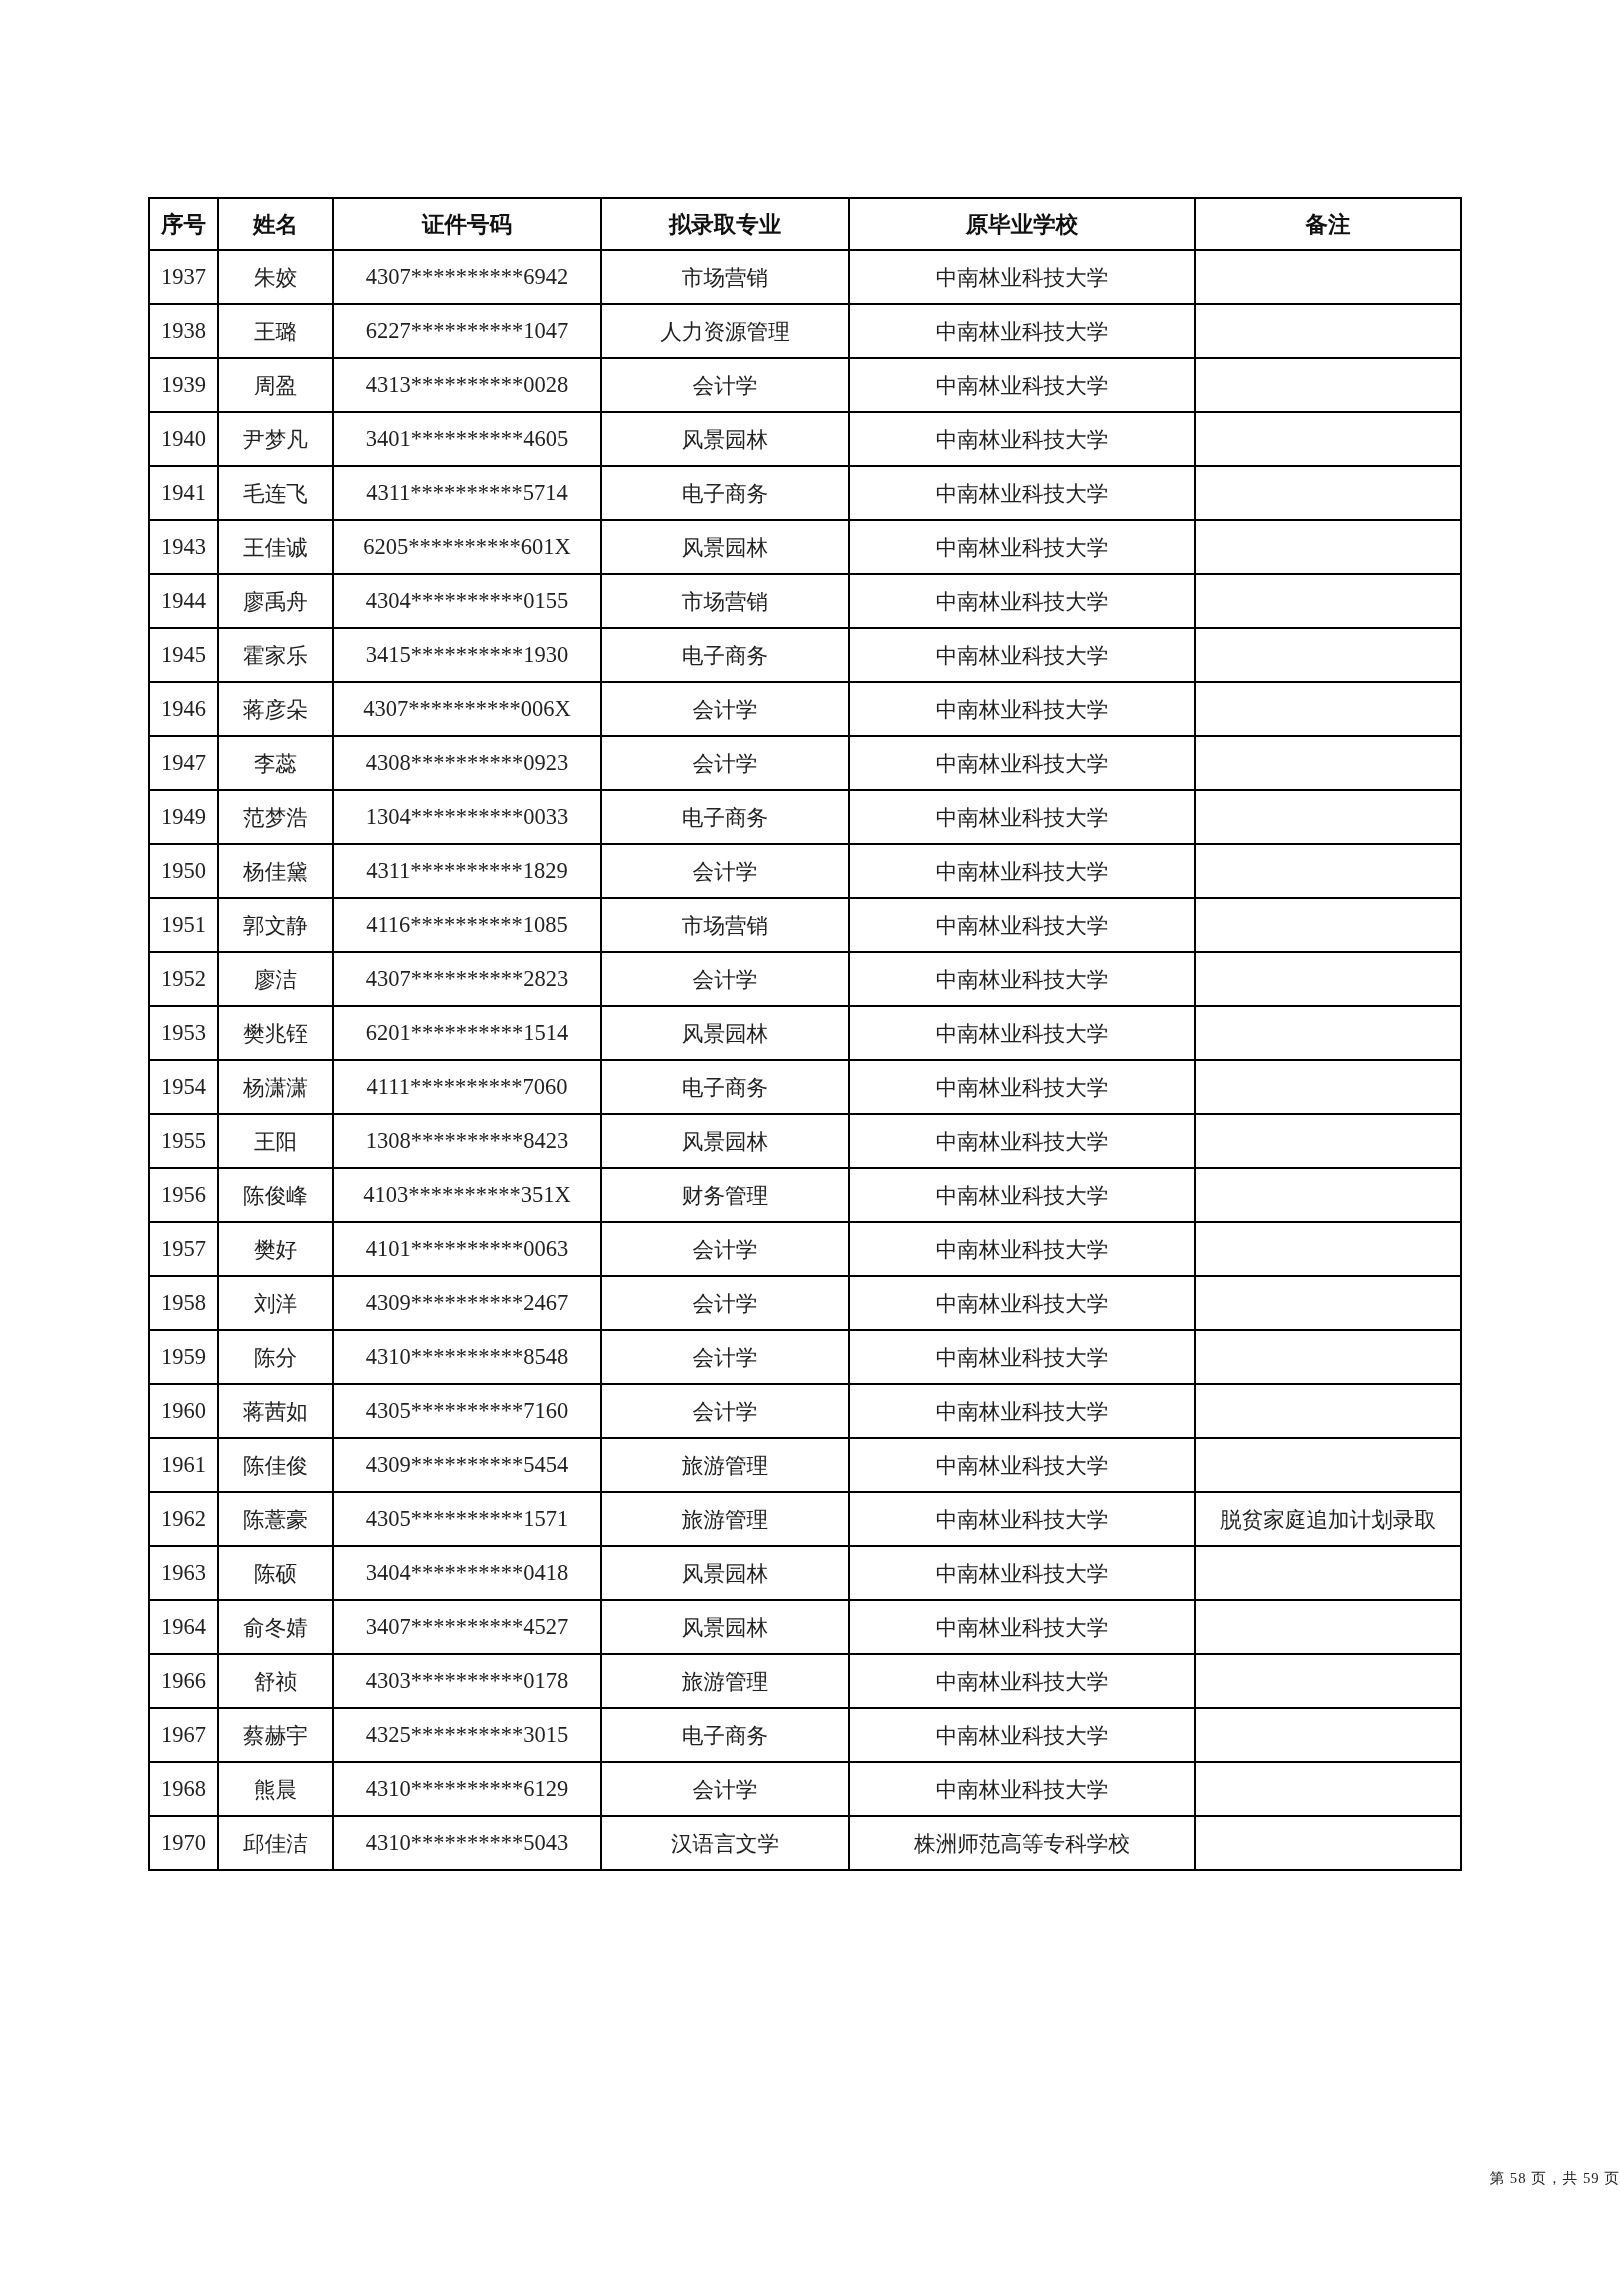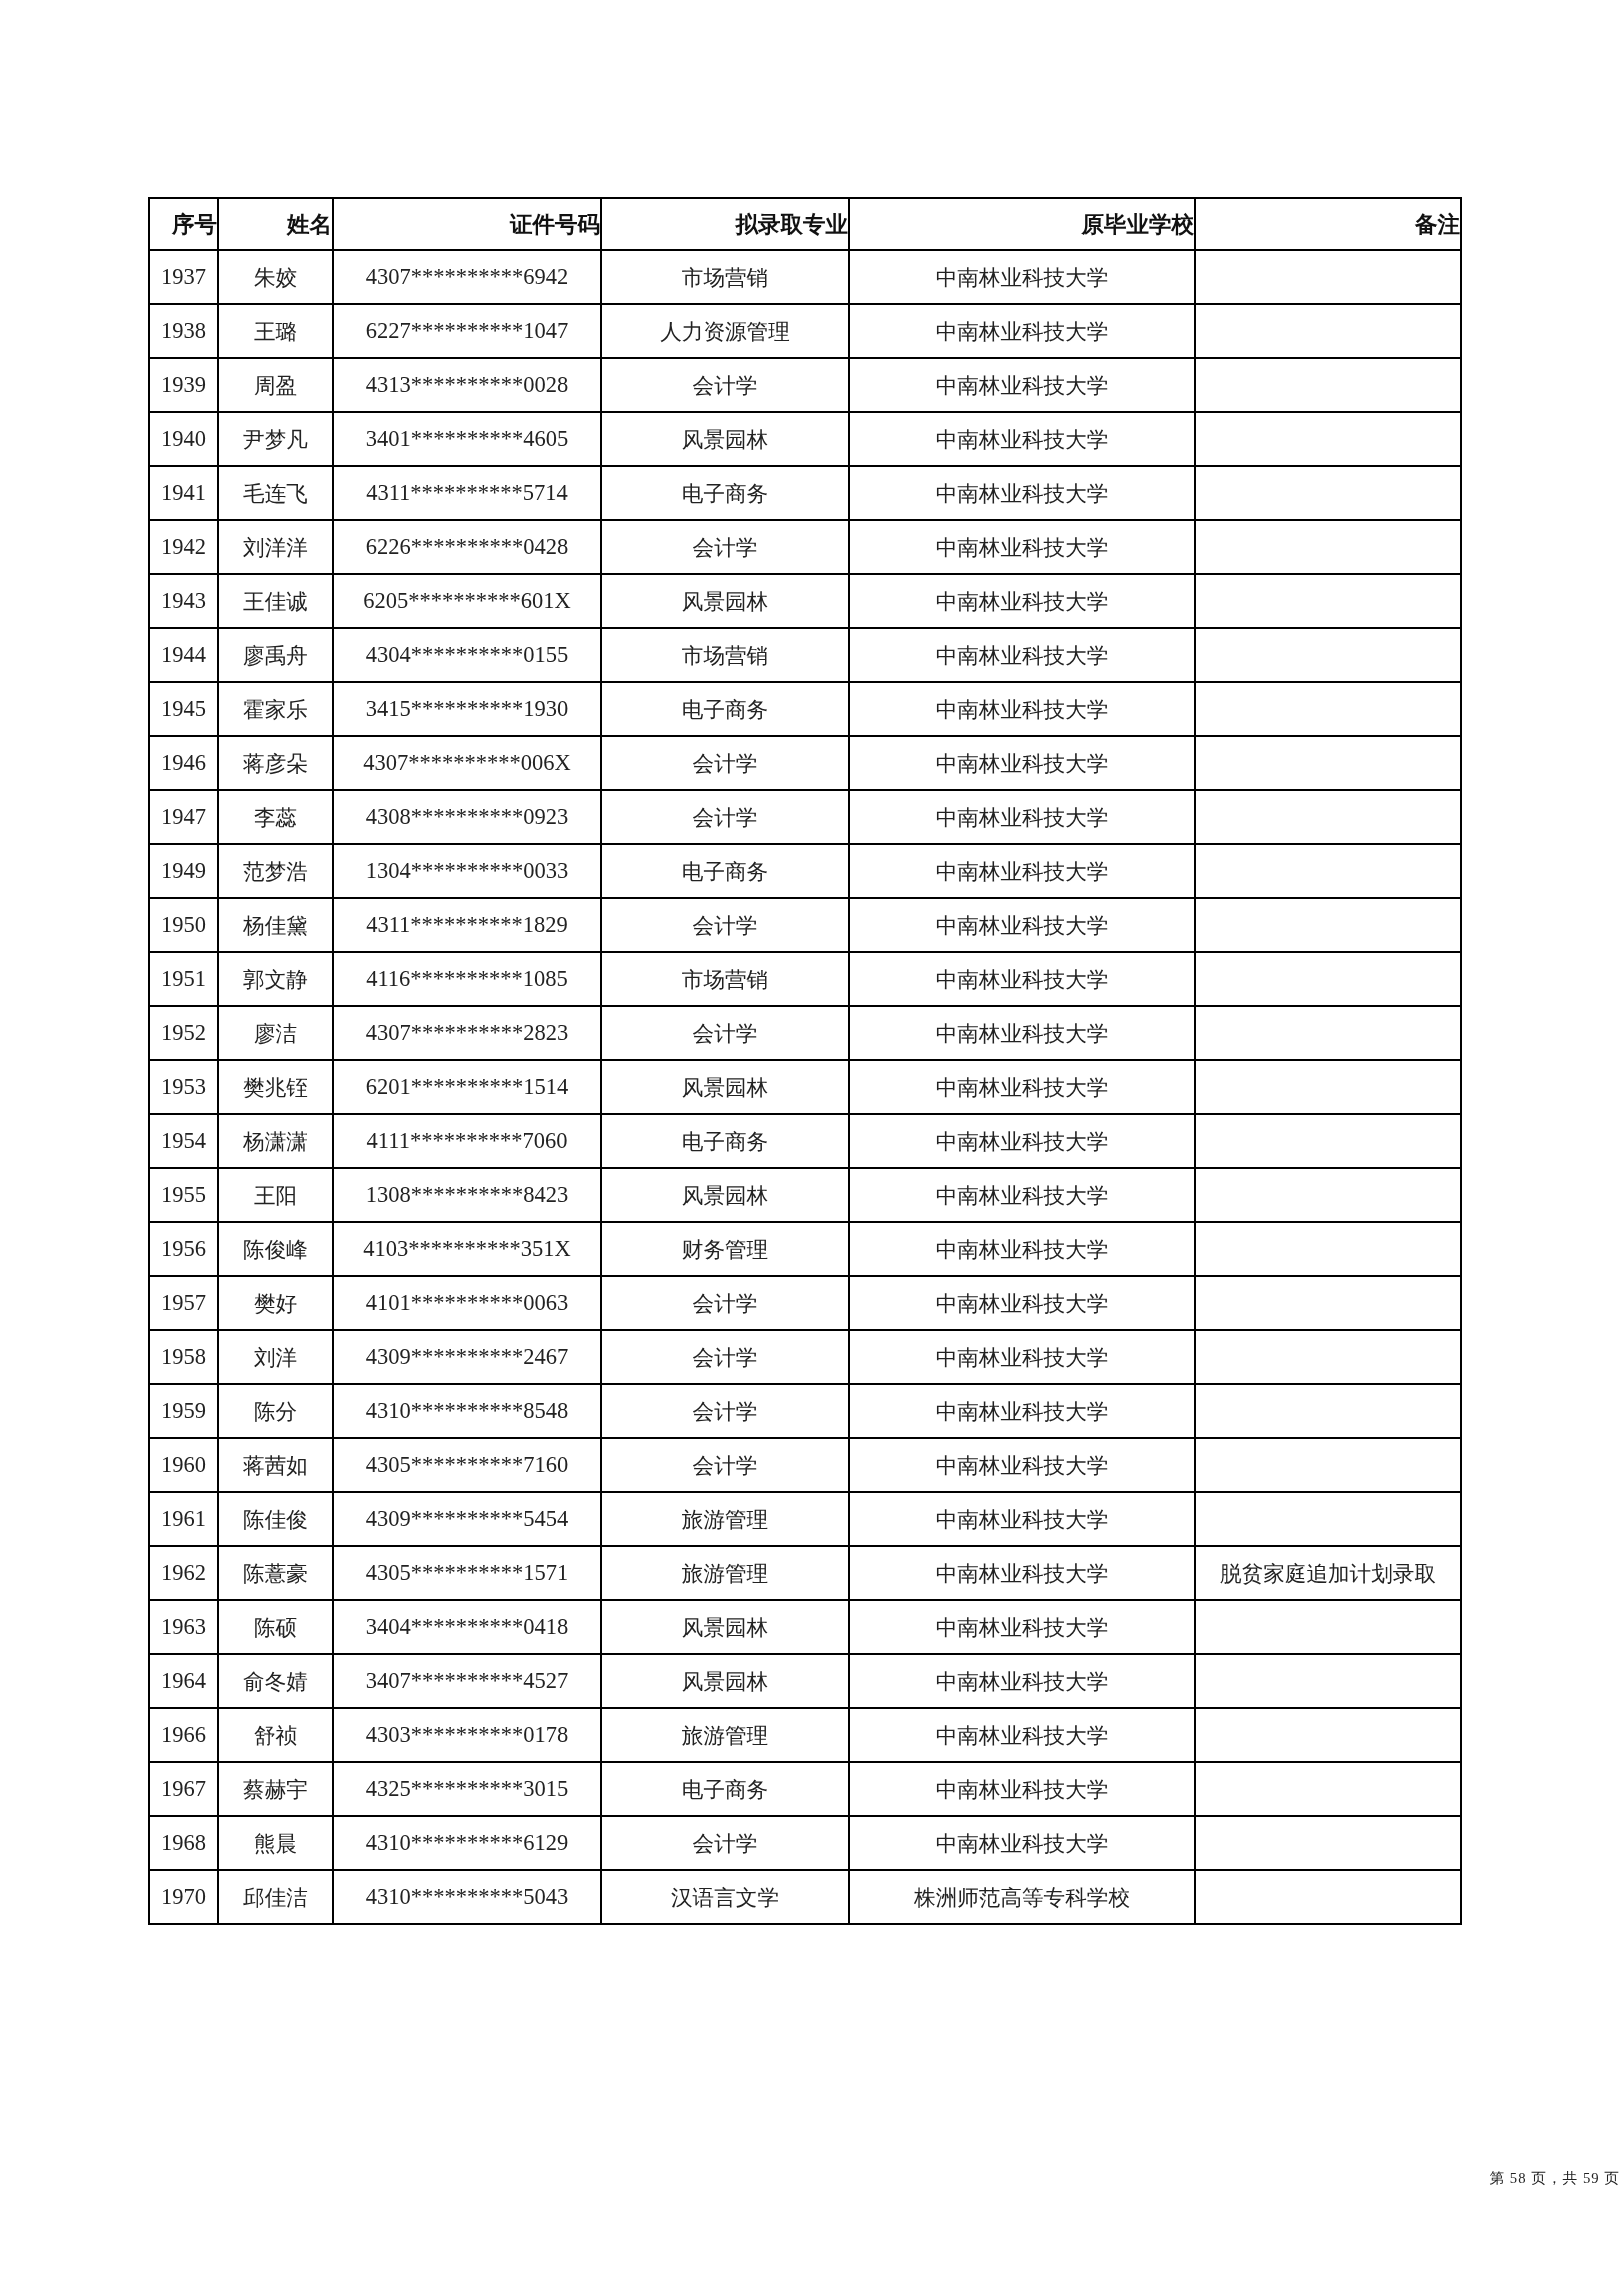--- a/index.html
+++ b/index.html
@@ -31,21 +31,20 @@
       padding: 0;
       overflow: hidden;
       white-space: nowrap;
     }
     .page-table th {
       height: 50px;
       font-family: "DejaVu Sans", "Liberation Sans", sans-serif;
       font-weight: bold;
       font-size: 22.5px;
       color: #111111;
-      text-align: right;
     }
     .page-table td {
       height: 52px;
       font-size: 21.6px;
       color: #222222;
     }
     .page-table td.num,
     .page-table td.idno {
       font-family: "Liberation Serif", "DejaVu Serif", serif;
       font-size: 22.5px;
@@ -119,28 +118,20 @@
       </tr>
       <tr>
         <td class="num">1941</td>
         <td>毛连飞</td>
         <td class="idno">4311**********5714</td>
         <td>电子商务</td>
         <td>中南林业科技大学</td>
         <td></td>
       </tr>
       <tr>
-        <td class="num">1942</td>
-        <td>刘洋洋</td>
-        <td class="idno">6226**********0428</td>
-        <td>会计学</td>
-        <td>中南林业科技大学</td>
-        <td></td>
-      </tr>
-      <tr>
         <td class="num">1943</td>
         <td>王佳诚</td>
         <td class="idno">6205**********601X</td>
         <td>风景园林</td>
         <td>中南林业科技大学</td>
         <td></td>
       </tr>
       <tr>
         <td class="num">1944</td>
         <td>廖禹舟</td>

